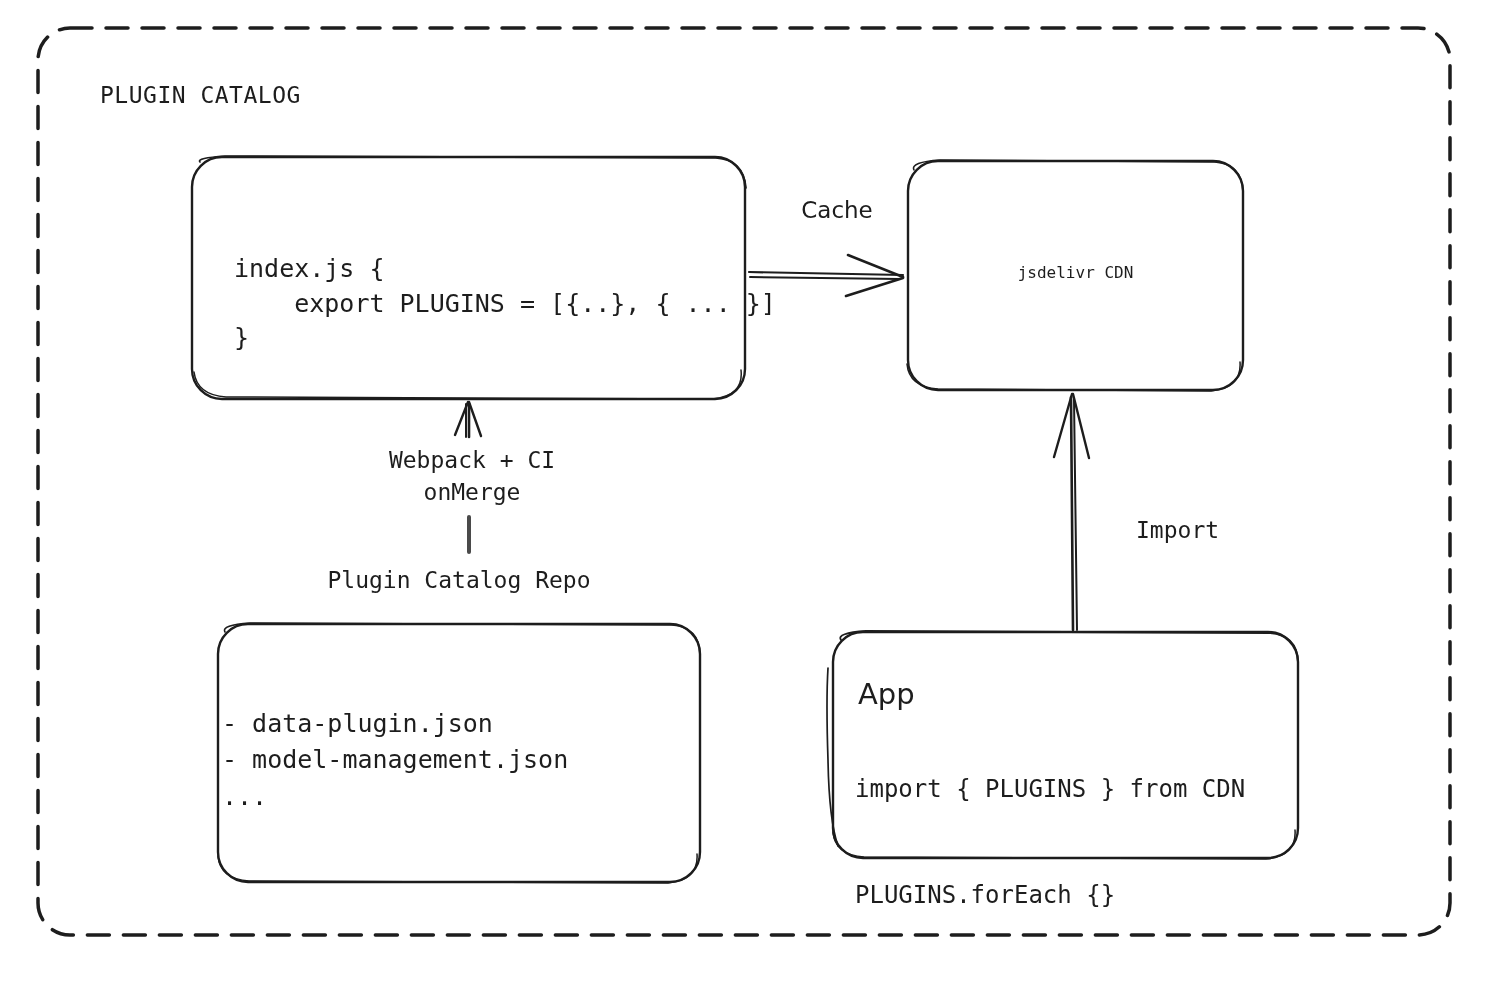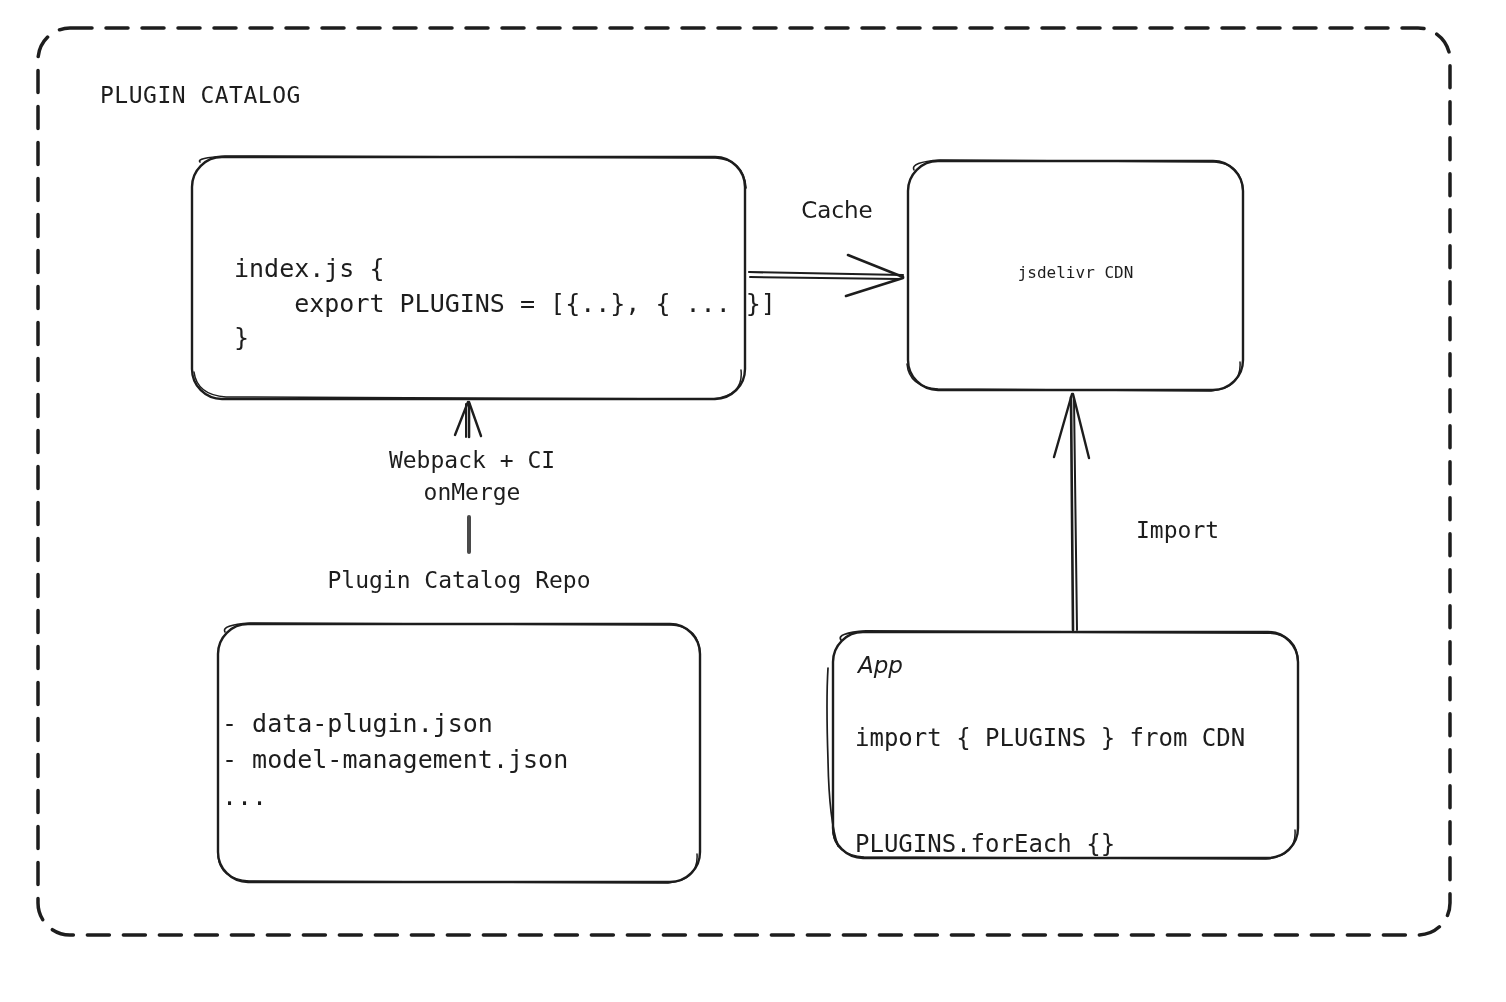--- a/index.html
+++ b/index.html
@@ -91,28 +91,27 @@
     text-align: center;
   }
   .repo-list {
     left: 222px;
     top: 706px;
     font-size: 25px;
     line-height: 1.45;
   }
   .app-title {
     left: 858px;
-    top: 650px;
-    font-size: 23px;
+    top: 674px;
+    font-size: 29px;
     font-family: "DejaVu Sans", sans-serif;
-    font-style: italic;
   }
   .app-code {
     left: 855px;
-    top: 712px;
+    top: 763px;
     font-size: 24px;
     line-height: 2.2;
   }
 </style>
 </head>
 <body>
 
 <div id="canvas">
 
   <svg id="sketch-layer" viewBox="0 0 1506 1002">

